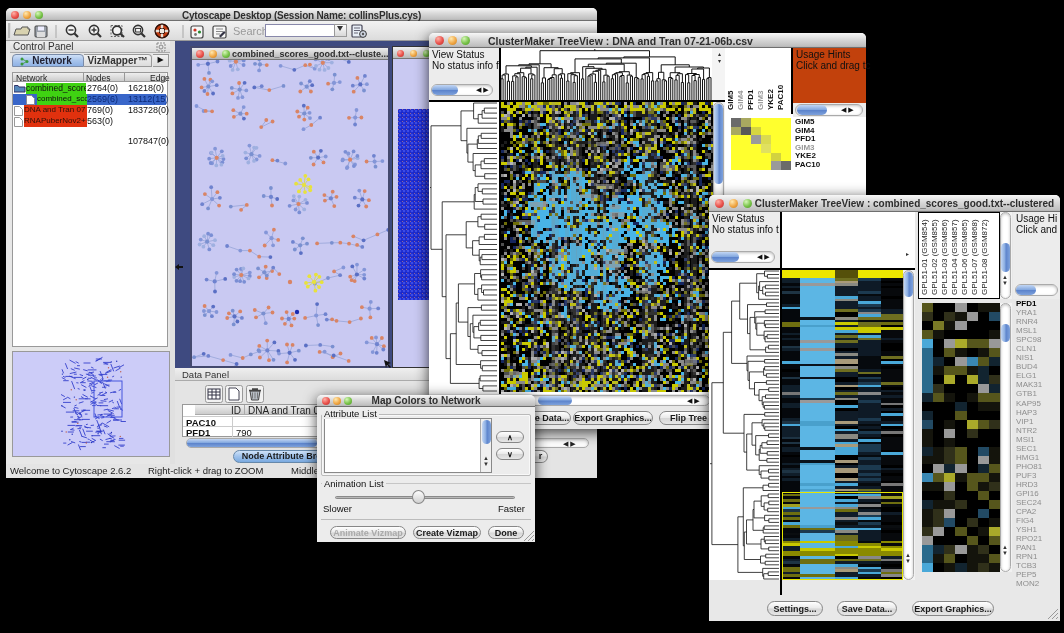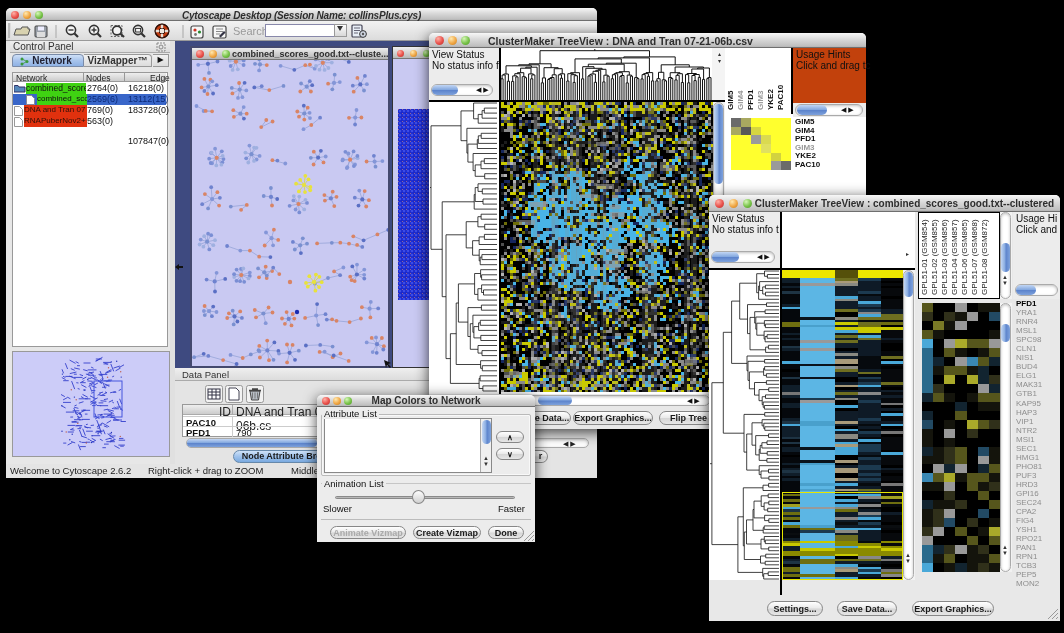--- a/index.html
+++ b/index.html
@@ -21,21 +21,21 @@
 .vthumb{background:linear-gradient(90deg,#c2d6f4,#86aae0 45%,#5d84cc 55%,#7ea2dc);border-radius:6px;position:absolute;}
 .aqbtn{position:absolute;border:1px solid #878787;border-radius:9px;
   background:linear-gradient(#ffffff,#eaeaea 48%,#d6d6d6 52%,#e6e6e6);
   font-size:9px;font-weight:bold;color:#1a1a1a;text-align:center;}
 .etch{border:1px solid #b9b9b9;border-radius:2px;box-shadow:inset 0 0 0 1px #f8f8f8;}
 svg{display:block;}
 </style></head>
 <body>
 
 <div class="win" style="left:6px;top:8px;width:591px;height:470px;border-radius:5px 5px 0 0;background:#e7e7e7;">
-  <div class="tbar" style="height:13px;font-style:italic;">
+  <div class="tbar" style="height:13px;">
     <span class="tl r" style="left:5px;top:3px;width:8px;height:8px;"></span>
     <span class="tl y" style="left:17px;top:3px;width:8px;height:8px;"></span>
     <span class="tl g" style="left:29px;top:3px;width:8px;height:8px;"></span>
     <div class="ttext" style="top:1.5px;font-size:10px;letter-spacing:-0.2px;">Cytoscape Desktop (Session Name: collinsPlus.cys)</div>
   </div>
 
   <div class="abs" style="left:0;top:13px;width:591px;height:20px;background:linear-gradient(#f2f2f2,#dcdcdc);border-bottom:1px solid #9a9a9a;">
     <div class="abs" style="left:2px;top:2px;width:3px;height:15px;border-left:2px solid #bbb;border-right:1px solid #ddd;"></div>
     <svg class="abs" style="left:6px;top:2px;" width="350" height="17">
 
@@ -683,21 +683,21 @@
         <rect x="20.5" y="0.5" width="17" height="17" rx="2" fill="#f2f2f2" stroke="#999"></rect>
         <path d="M24 3 h7 l3 3 v9 h-10 z" fill="#fff" stroke="#445"></path>
         <rect x="41.5" y="0.5" width="17" height="17" rx="2" fill="#f2f2f2" stroke="#999"></rect>
         <path d="M45 6 h10 l-1.5 9 h-7 z" fill="#b8bec6" stroke="#444"></path>
         <path d="M44 5.5 h12 M47 4 h6" stroke="#444" stroke-width="1.4"></path>
         <path d="M47.5 7.5 v6 M50 7.5 v6 M52.5 7.5 v6" stroke="#666" stroke-width="0.8"></path>
       </svg>
     </div>
 
     <div class="abs" style="left:7px;top:36px;width:204px;height:33px;background:#fff;border:1px solid #999;">
-      <div class="abs" style="left:0;top:0;width:198px;height:10px;background:linear-gradient(#eee,#ccc);border-bottom:1px solid #aaa;font-size:12px;color:#222;">
+      <div class="abs" style="left:12px;top:0;width:198px;height:10px;background:linear-gradient(#eee,#ccc);border-bottom:1px solid #aaa;font-size:10px;color:#222;">
         <span class="abs" style="left:36px;">ID</span>
         <span class="abs" style="left:49px;top:0;width:1px;height:10px;background:#aaa;"></span>
         <span class="abs" style="left:53px;">DNA and Tran 07=21-06b.cs</span>
       </div>
       <div class="abs" style="left:3px;top:12px;font-size:9.5px;font-weight:bold;color:#111;">PAC10</div>
       <div class="abs" style="left:53px;top:12px;font-size:9.5px;color:#111;margin-top:48px;">621</div>
       <div class="abs" style="left:3px;top:22px;font-size:9.5px;font-weight:bold;color:#111;">PFD1</div>
       <div class="abs" style="left:53px;top:22px;font-size:9.5px;color:#111;">790</div>
       <div class="abs" style="left:0;top:11px;width:198px;height:1px;background:#ccc;"></div>
       <div class="abs" style="left:0;top:21px;width:198px;height:1px;background:#ccc;"></div>

